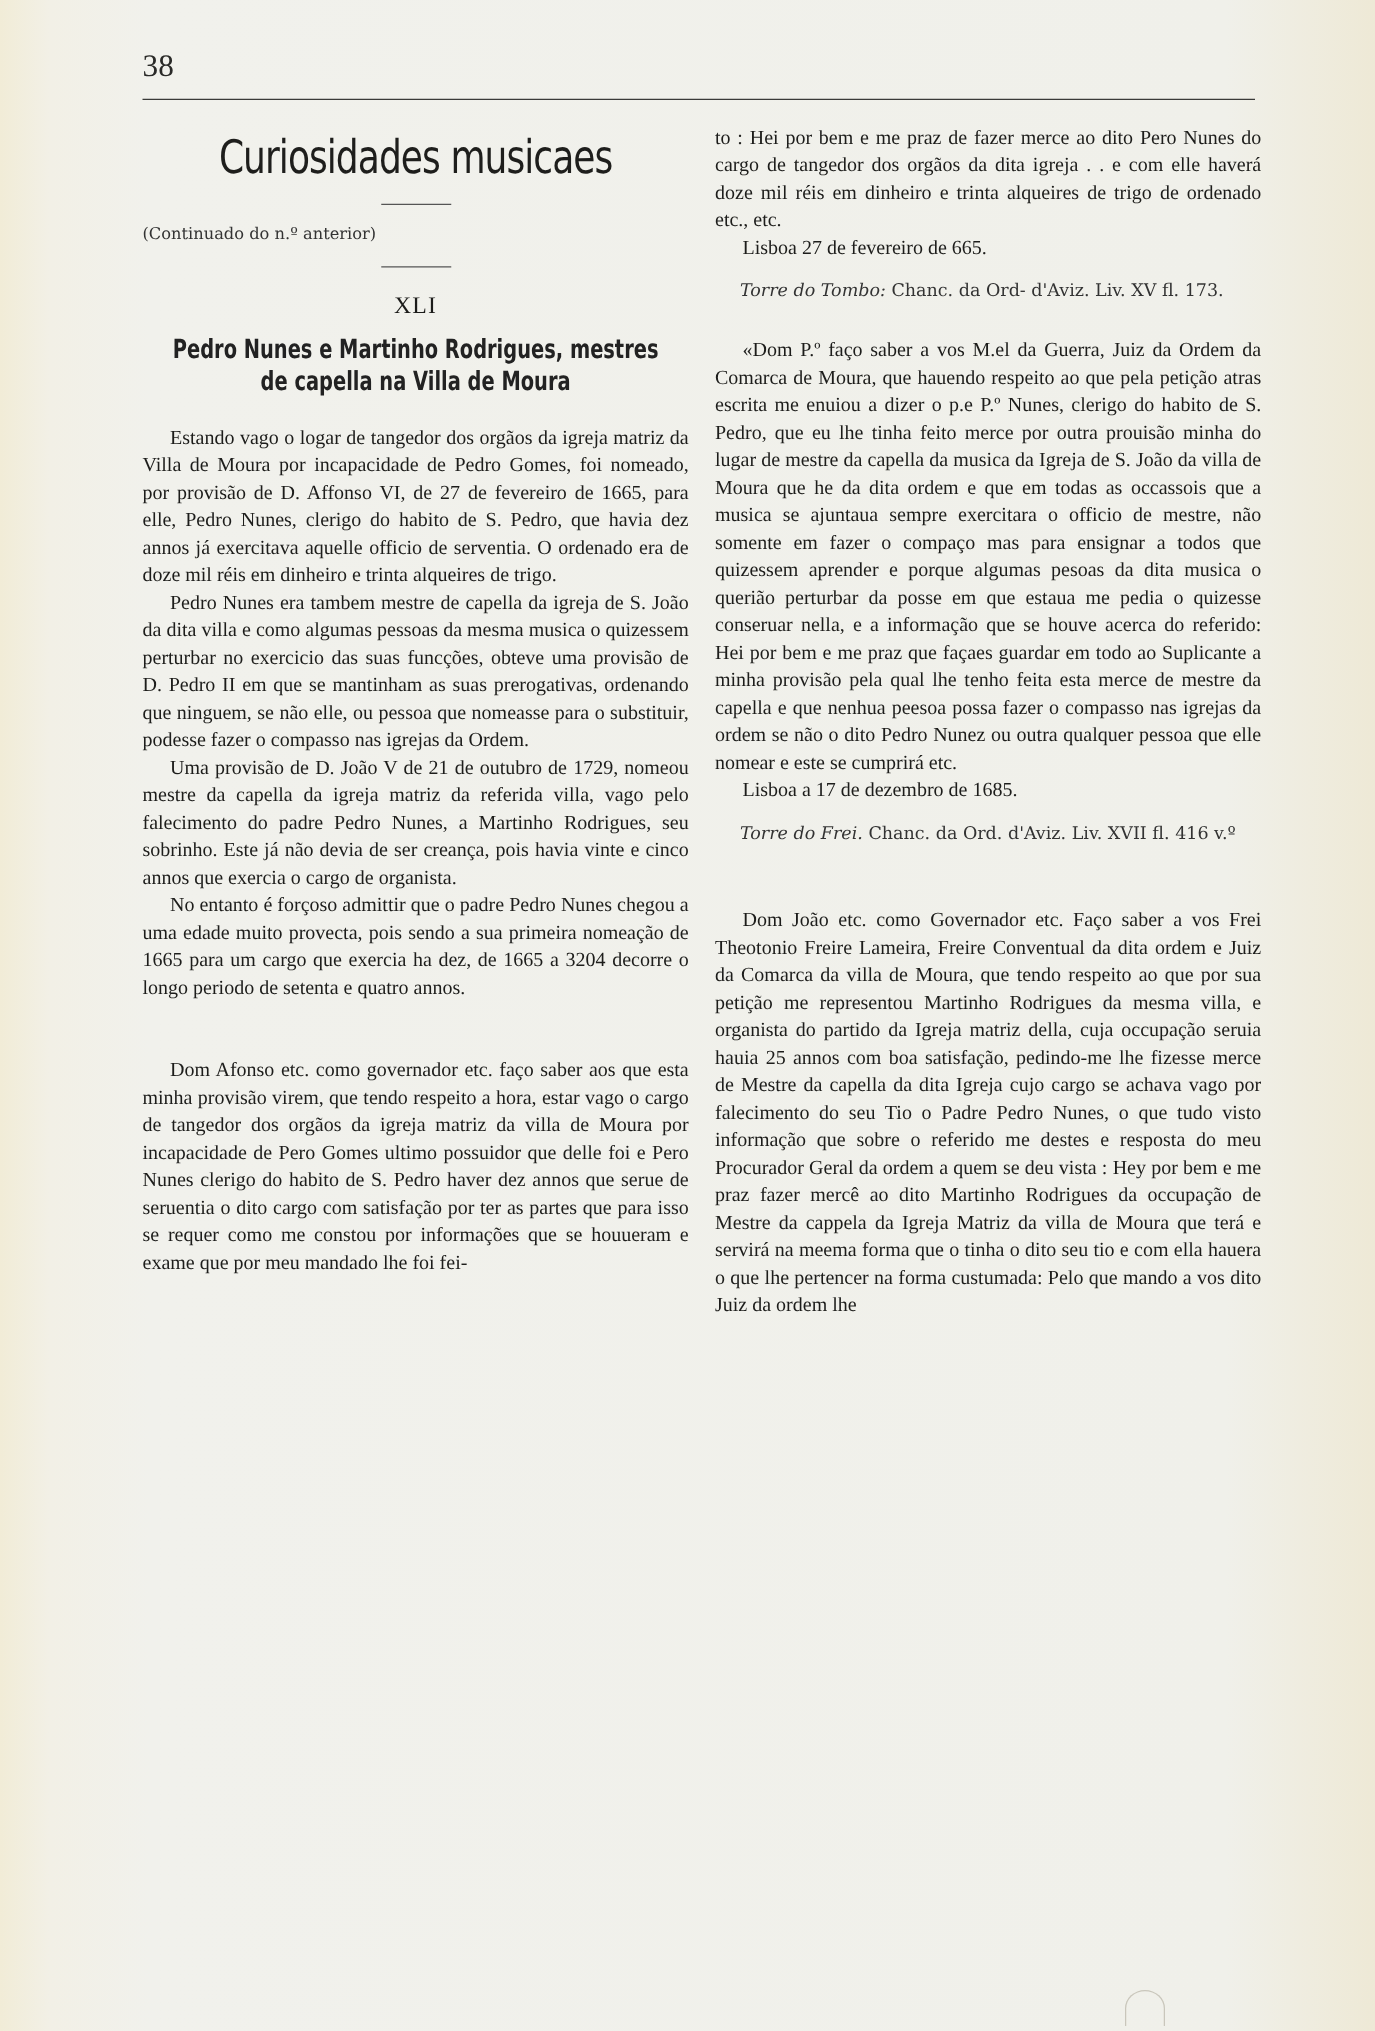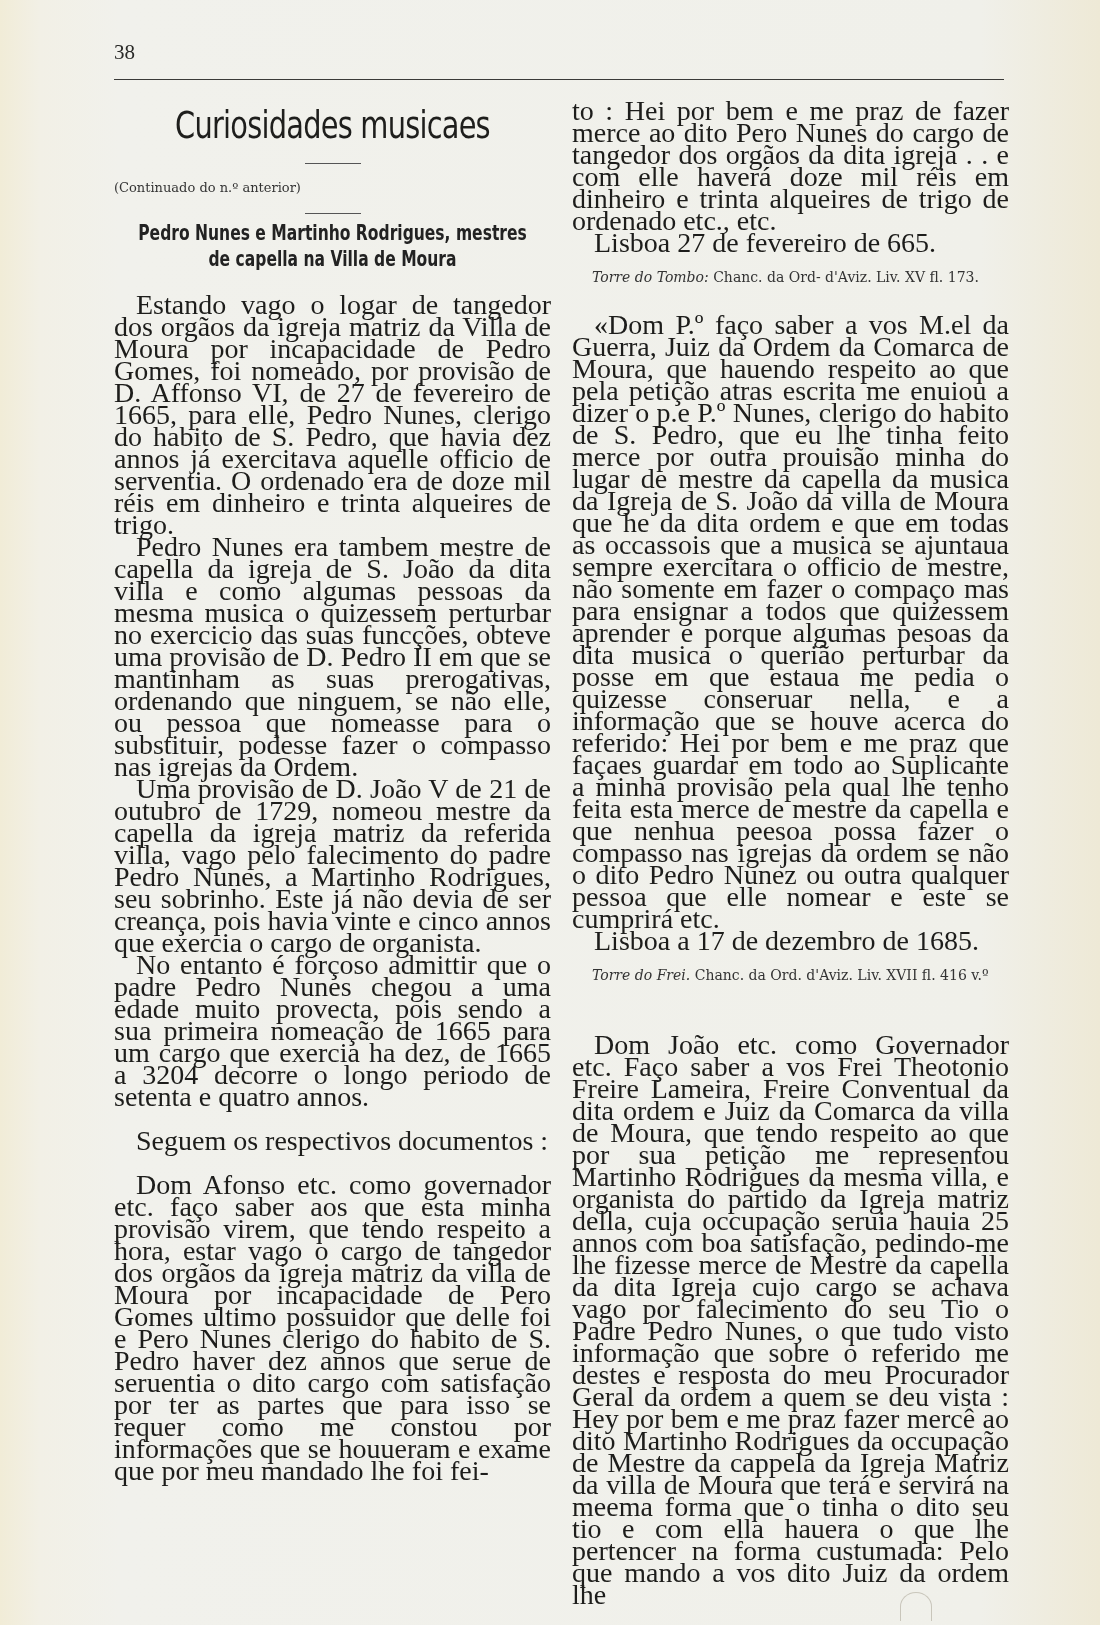--- a/index.html
+++ b/index.html
@@ -8,21 +8,21 @@
     background: #efeee6;
     background-image: linear-gradient(90deg, #f1ecd7 0px, #f2f0e6 40px, #f1f1ec 120px, #f0f0ea 980px, #eee9d6 1100px);
     color: #1c1c1a;
     font-family: "DejaVu Serif", "Liberation Serif", serif;
     position: relative;
   }
   .header {
     position: absolute; left: 114px; top: 40px; width: 890px; height: 40px;
   }
   .page-number {
-    position: absolute; left: 0; top: 0; font-size: 21px; font-family: "Liberation Serif", serif; color: #2a2a28;
+    position: absolute; left: 0; top: 0; font-size: 25px; font-family: "Liberation Serif", serif; color: #2a2a28;
   }
   .running-title {
     position: absolute; left: 0; right: 0; top: 0; text-align: center;
     font-family: "Liberation Serif", serif; font-size: 22px; letter-spacing: 1px; font-variant: small-caps; color: #222;
   }
   .header-rule {
     position: absolute; left: 0; top: 39px; width: 890px; height: 1px; background: #3a3a38;
   }
   .col { position: absolute; top: 100px; width: 437px; }
   .col-left { left: 114px; }
@@ -34,21 +34,21 @@
   .short-rule { width: 56px; height: 1px; background: #555; margin: 0 auto; }
   .continued {
     font-size: 13px; font-family: "DejaVu Serif", serif; color: #333; margin: 16px 0 18px 0;
   }
   .roman { text-align: center; font-size: 19px; font-family: "Liberation Serif", serif; margin: 20px 0 10px 0; letter-spacing: 1px; }
   .subtitle {
     text-align: center; font-family: "DejaVu Sans", sans-serif; font-weight: bold; font-size: 21px; line-height: 26px;
     transform: scaleX(0.74); transform-origin: center; margin: 6px -60px 8px -60px; color: #222;
   }
   .para {
-    font-family: "Liberation Serif", serif; font-size: 28px; line-height: 22px;
+    font-family: "Liberation Serif", serif; font-size: 16px; line-height: 22px;
     text-align: justify; margin: 0; text-indent: 22px; color: #1d1d1b;
   }
   .para.noindent { text-indent: 0; }
   .gap-s { height: 14px; }
   .gap-m { height: 22px; }
   .gap-l { height: 28px; }
   .source {
     font-family: "DejaVu Serif", serif; font-size: 14px; line-height: 18px; color: #333; text-indent: 20px;
   }
   .source em { font-style: italic; }
@@ -60,28 +60,28 @@
 <div class="header">
   <span class="page-number">38</span>
   <div class="header-rule"></div>
 </div>
 
 <div class="col col-left">
   <div class="section-title">Curiosidades musicaes</div>
   <div class="short-rule" style="margin-top:16px;"></div>
   <div class="continued">(Continuado do n.º anterior)</div>
   <div class="short-rule"></div>
+  <div class="roman">XLI</div>
   <div class="subtitle">Pedro Nunes e Martinho Rodrigues, mestres de capella na Villa de Moura</div>
   <div class="gap-s"></div>
   <p class="para">Estando vago o logar de tangedor dos orgãos da igreja matriz da Villa de Moura por incapacidade de Pedro Gomes, foi nomeado, por provisão de D. Affonso VI, de 27 de fevereiro de 1665, para elle, Pedro Nunes, clerigo do habito de S. Pedro, que havia dez annos já exercitava aquelle officio de serventia. O ordenado era de doze mil réis em dinheiro e trinta alqueires de trigo.</p>
   <p class="para">Pedro Nunes era tambem mestre de capella da igreja de S. João da dita villa e como algumas pessoas da mesma musica o quizessem perturbar no exercicio das suas funcções, obteve uma provisão de D. Pedro II em que se mantinham as suas prerogativas, ordenando que ninguem, se não elle, ou pessoa que nomeasse para o substituir, podesse fazer o compasso nas igrejas da Ordem.</p>
   <p class="para">Uma provisão de D. João V de 21 de outubro de 1729, nomeou mestre da capella da igreja matriz da referida villa, vago pelo falecimento do padre Pedro Nunes, a Martinho Rodrigues, seu sobrinho. Este já não devia de ser creança, pois havia vinte e cinco annos que exercia o cargo de organista.</p>
   <p class="para">No entanto é forçoso admittir que o padre Pedro Nunes chegou a uma edade muito provecta, pois sendo a sua primeira nomeação de 1665 para um cargo que exercia ha dez, de 1665 a 3204 decorre o longo periodo de setenta e quatro annos.</p>
   <div class="gap-m"></div>
-  <p class="para">Seguem os respectivos documentos :</p>
   <div class="gap-m"></div>
   <p class="para">Dom Afonso etc. como governador etc. faço saber aos que esta minha provisão virem, que tendo respeito a hora, estar vago o cargo de tangedor dos orgãos da igreja matriz da villa de Moura por incapacidade de Pero Gomes ultimo possuidor que delle foi e Pero Nunes clerigo do habito de S. Pedro haver dez annos que serue de seruentia o dito cargo com satisfação por ter as partes que para isso se requer como me constou por informações que se houueram e exame que por meu mandado lhe foi fei-</p>
 </div>
 
 <div class="col col-right">
   <p class="para noindent">to : Hei por bem e me praz de fazer merce ao dito Pero Nunes do cargo de tangedor dos orgãos da dita igreja . . e com elle haverá doze mil réis em dinheiro e trinta alqueires de trigo de ordenado etc., etc.</p>
   <p class="para">Lisboa 27 de fevereiro de 665.</p>
   <div class="gap-s"></div>
   <div class="source">
     <em>Torre do Tombo:</em>

